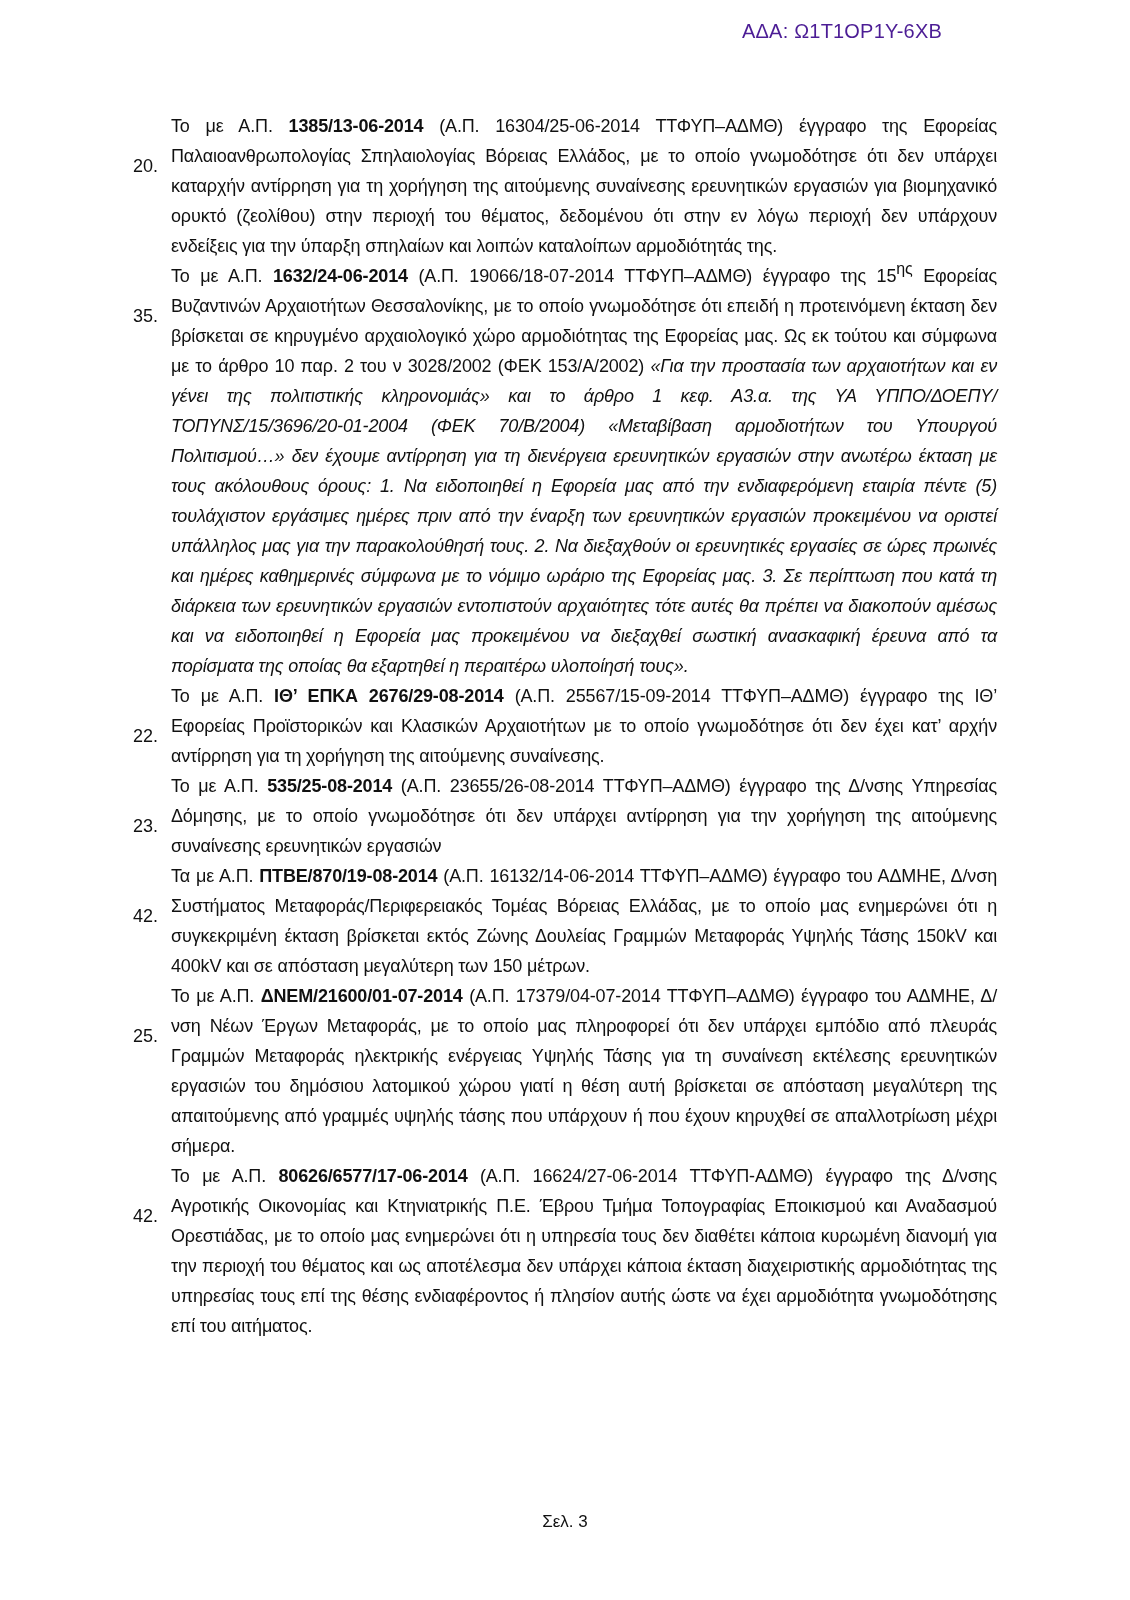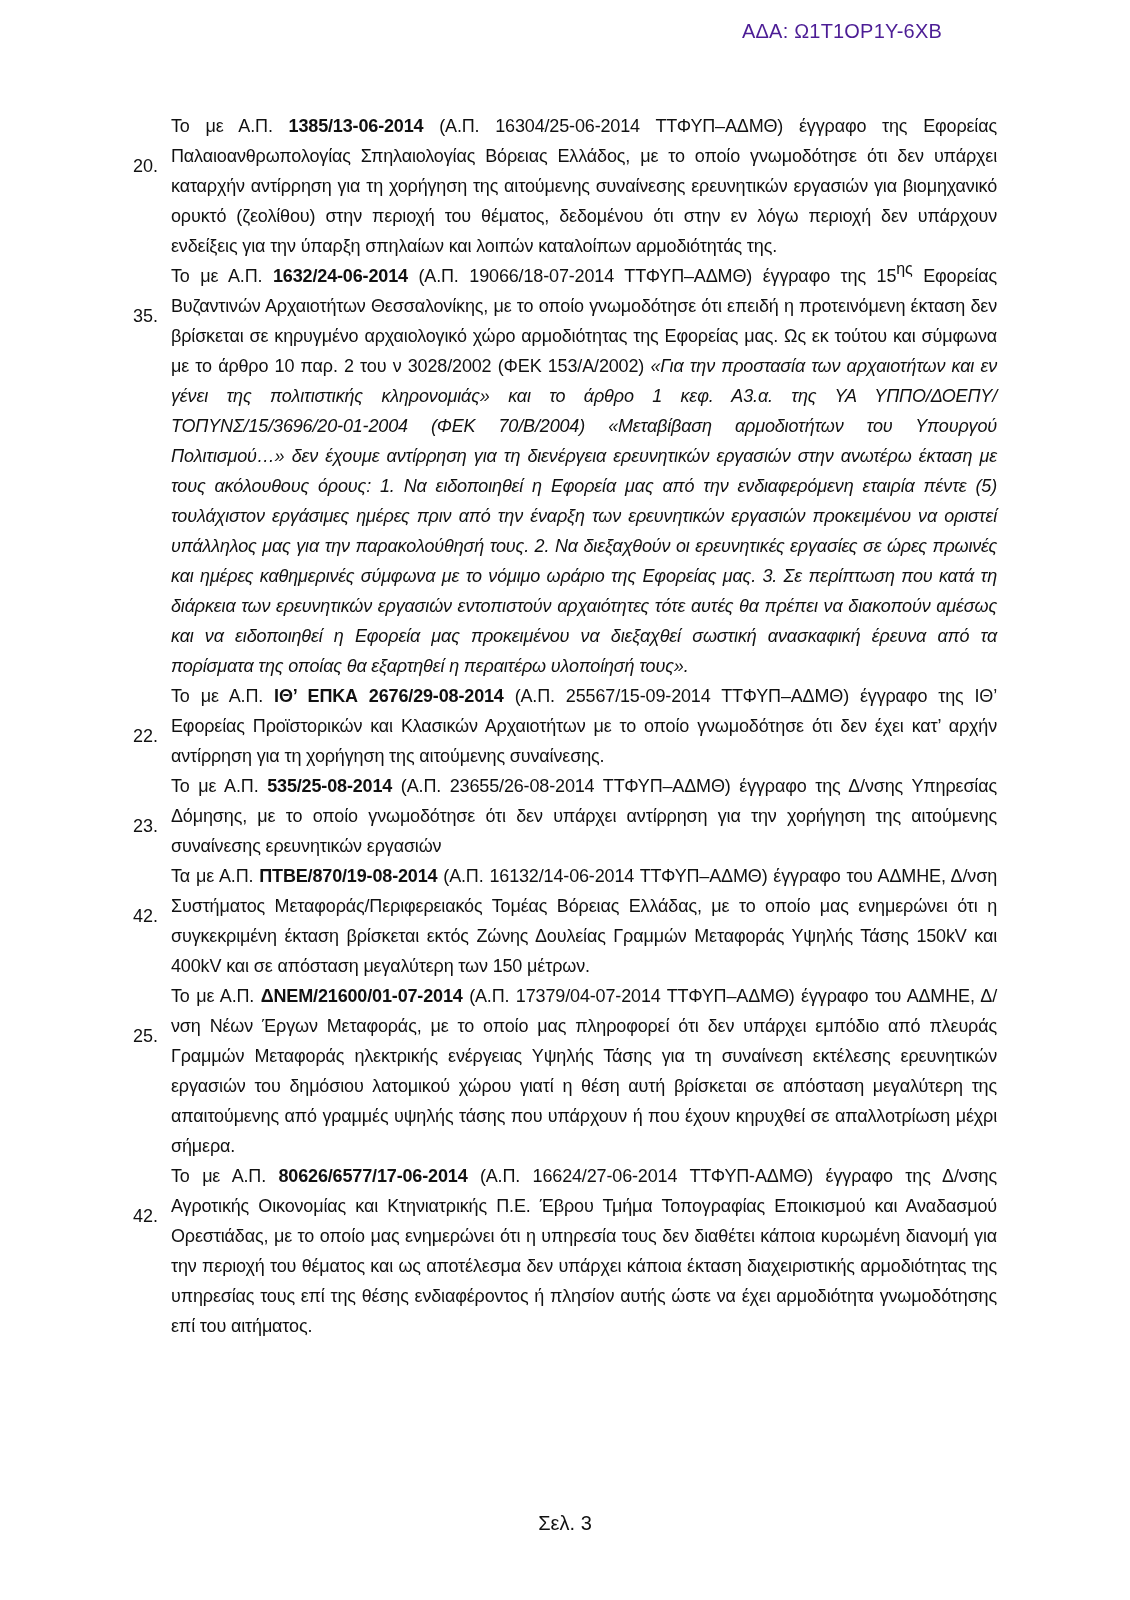--- a/index.html
+++ b/index.html
@@ -22,21 +22,21 @@
   }
   .text {
     font-size: 18px; line-height: 30px; text-align: justify;
     letter-spacing: -0.15px;
   }
   .text b { font-weight: bold; }
   .text i { font-style: italic; }
   sup { font-size: 16px; line-height: 0; vertical-align: 8px; }
   .page-num {
     position: absolute; top: 1512px; left: 0; width: 1130px;
-    text-align: center; font-size: 20px;
+    text-align: center; font-size: 17px;
   }
 </style>
 </head>
 <body>
 
 <div class="ada">ΑΔΑ: Ω1Τ1ΟΡ1Υ-6ΧΒ</div>
 
 <ol class="list">
   <li class="item">
     <span class="num">20.</span>

